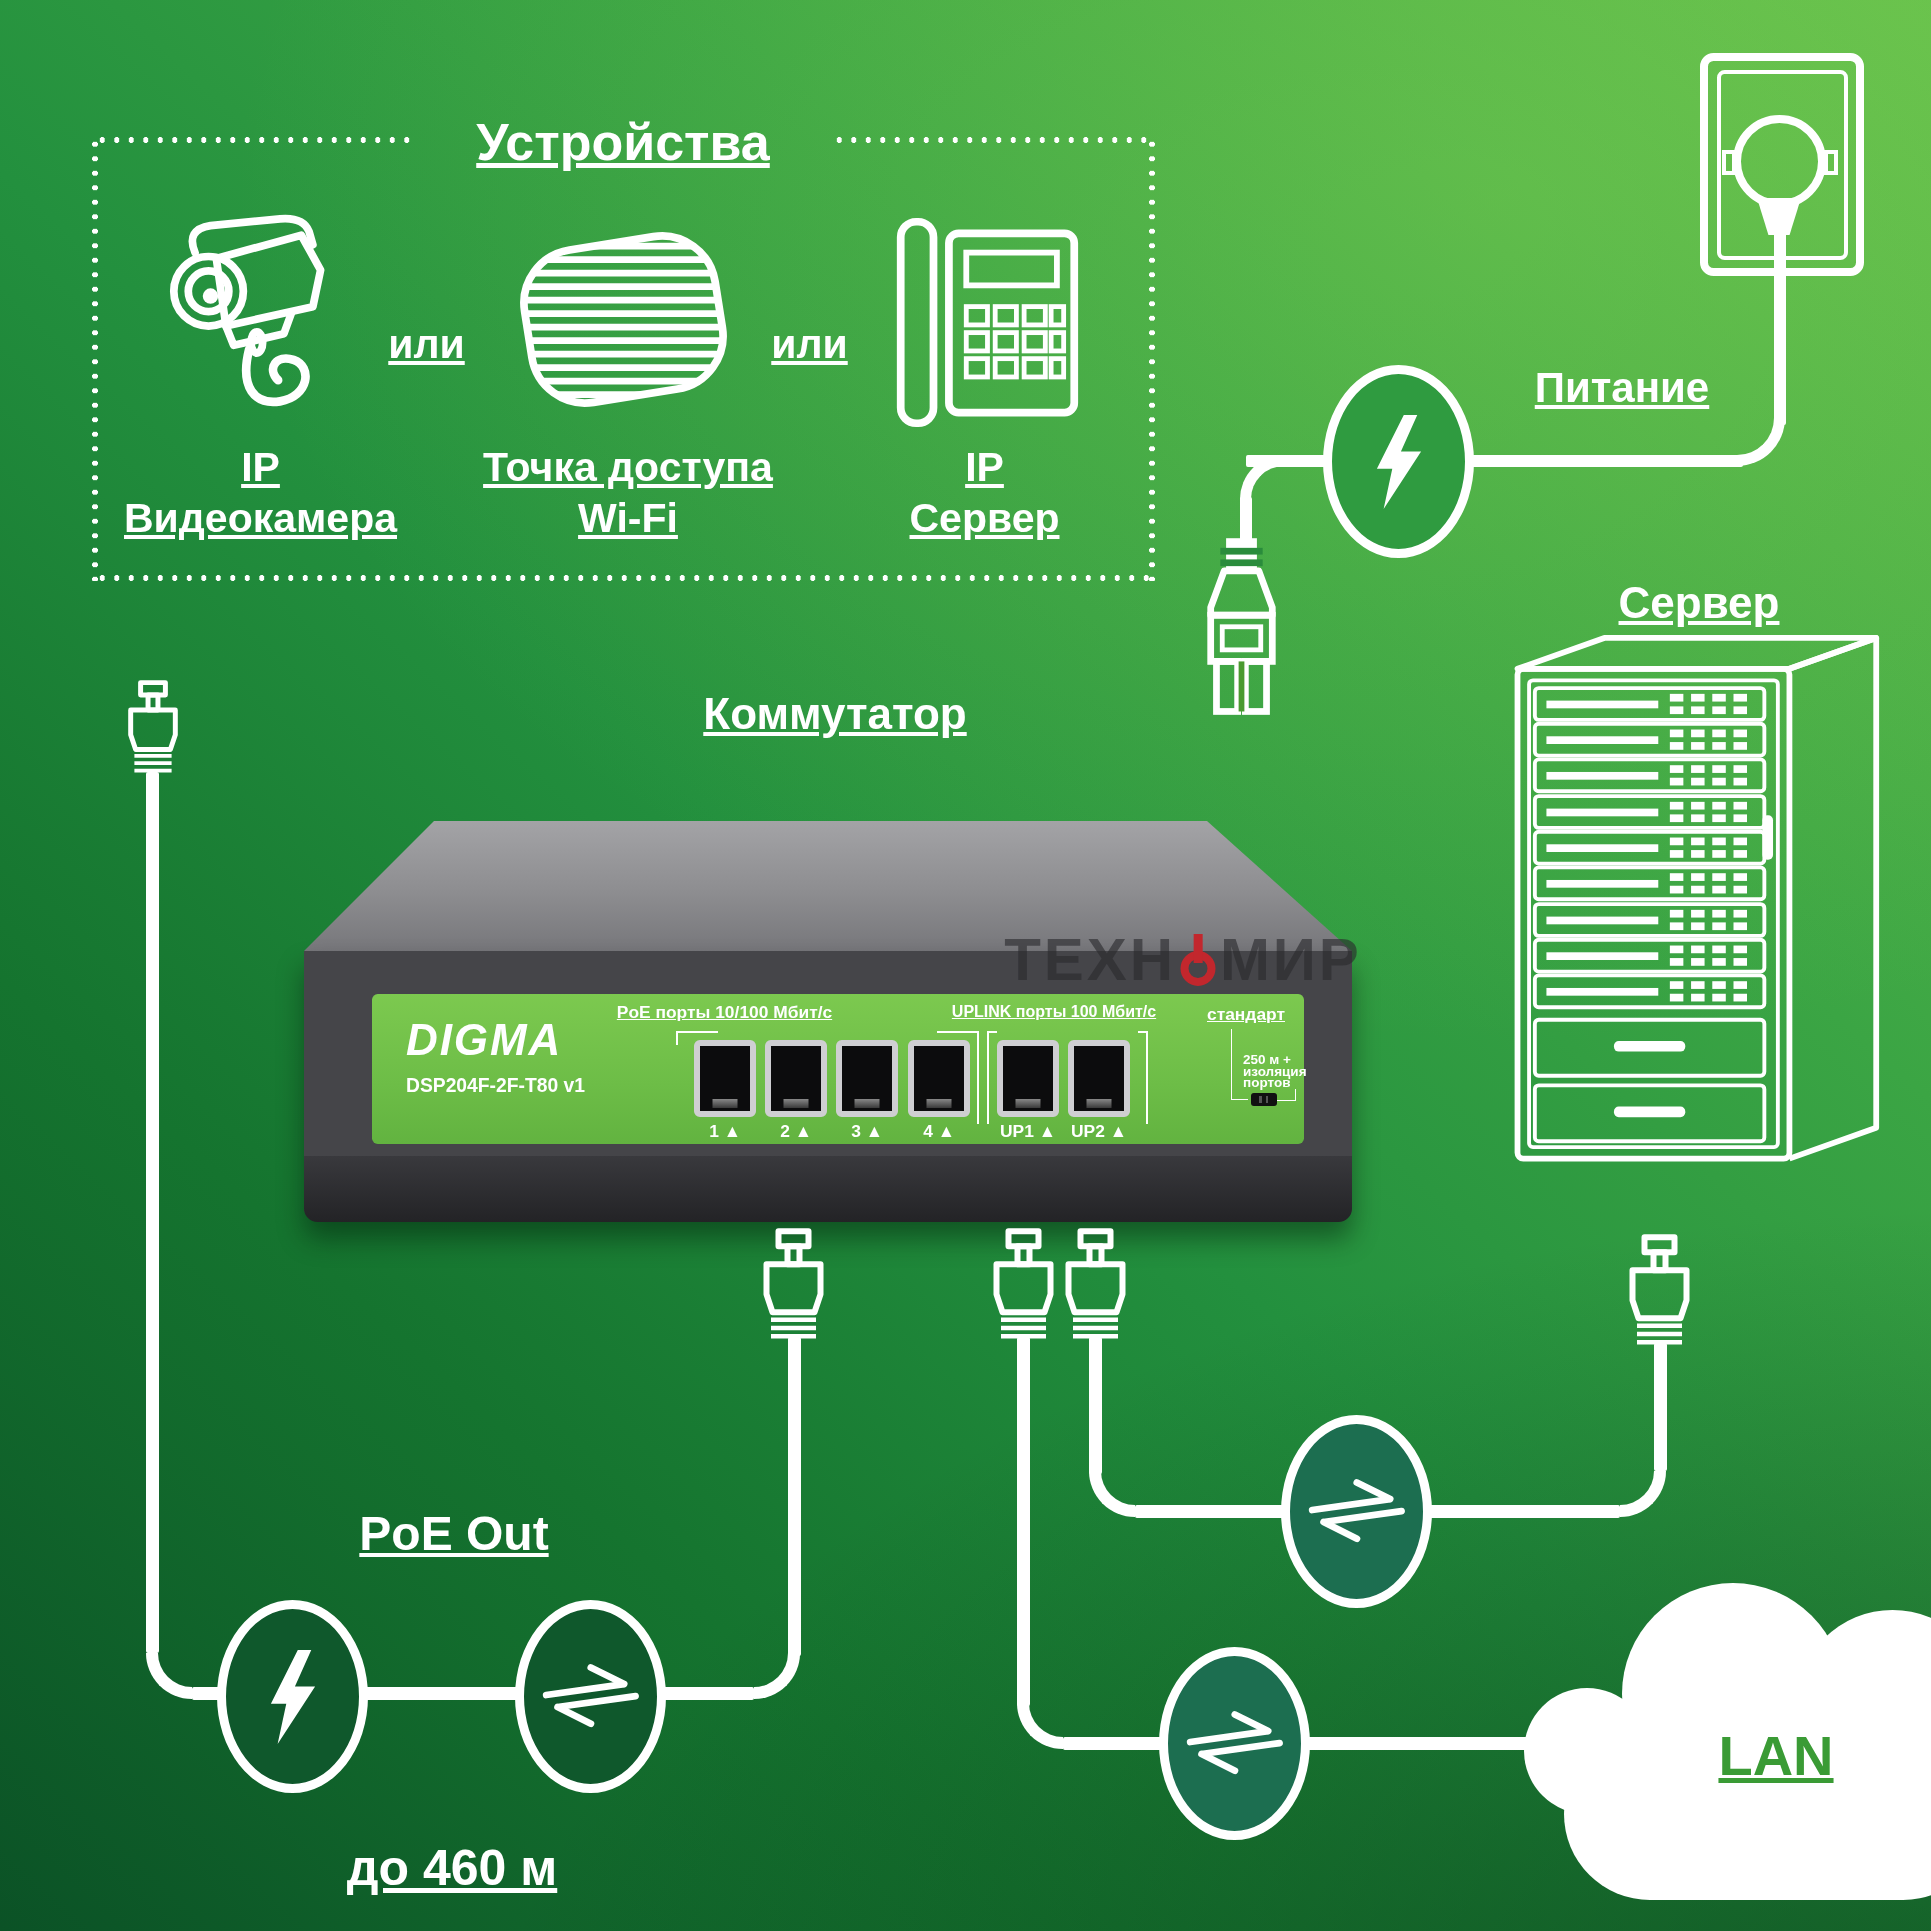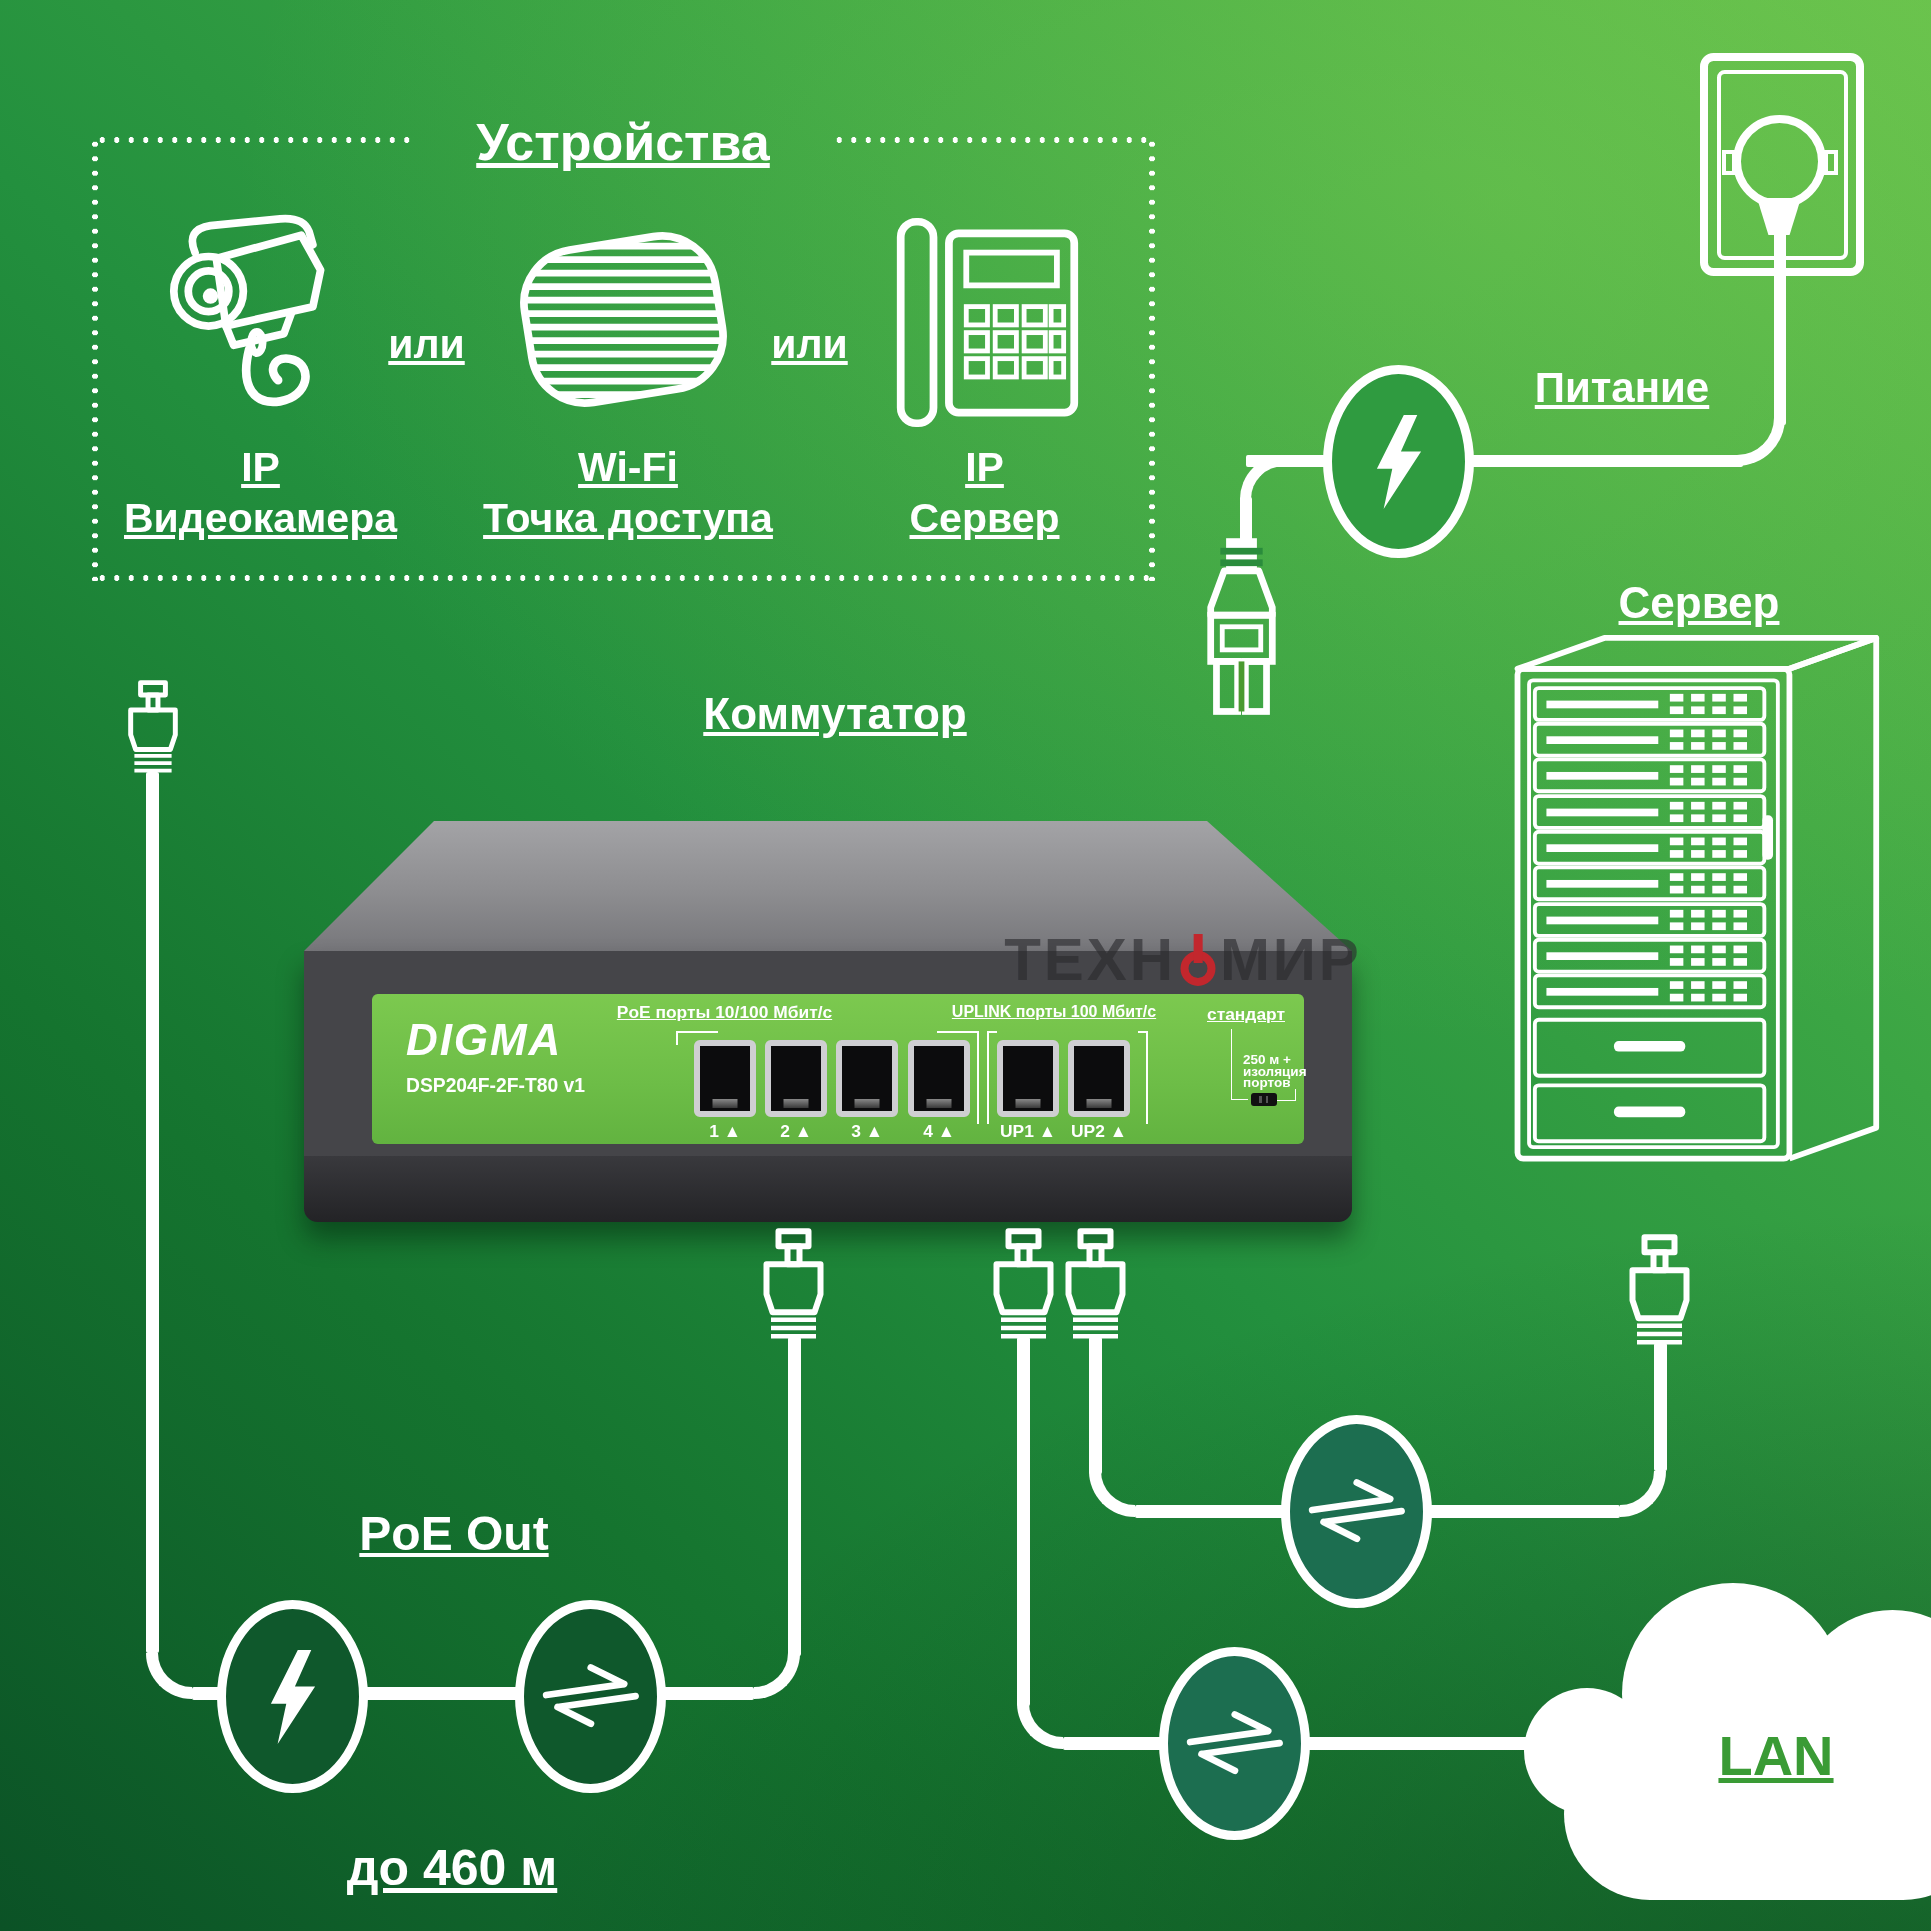--- a/index.html
+++ b/index.html
@@ -123,22 +123,22 @@
           <rect x="136" y="150" width="22" height="19"></rect>
           <rect x="164" y="150" width="13" height="19"></rect>
       </g>
     </svg>
 
     <div class="txt" style="left:101px;top:442px;width:319px;font-size:41px;">
       <div>IP</div>
       <div>Видеокамера</div>
     </div>
     <div class="txt" style="left:459px;top:442px;width:338px;font-size:41px;">
+      <div>Точка доступа</div>
       <div>Wi-Fi</div>
-      <div>Точка доступа</div>
     </div>
     <div class="txt" style="left:830px;top:442px;width:309px;font-size:41px;">
       <div>IP</div>
       <div>Сервер</div>
     </div>
   </div>
 
   <div class="cab-v" style="left:146px;top:772px;width:12.6px;height:881px;z-index:2;"></div>
   <div class="corner" style="left:146px;top:1653px;width:46px;height:46px;border-left:12.6px solid #fff;border-bottom:12.6px solid #fff;border-bottom-left-radius:46px;z-index:2;"></div>
   <div class="cab-h" style="left:192px;top:1687px;width:562px;height:12.6px;z-index:2;"></div>

